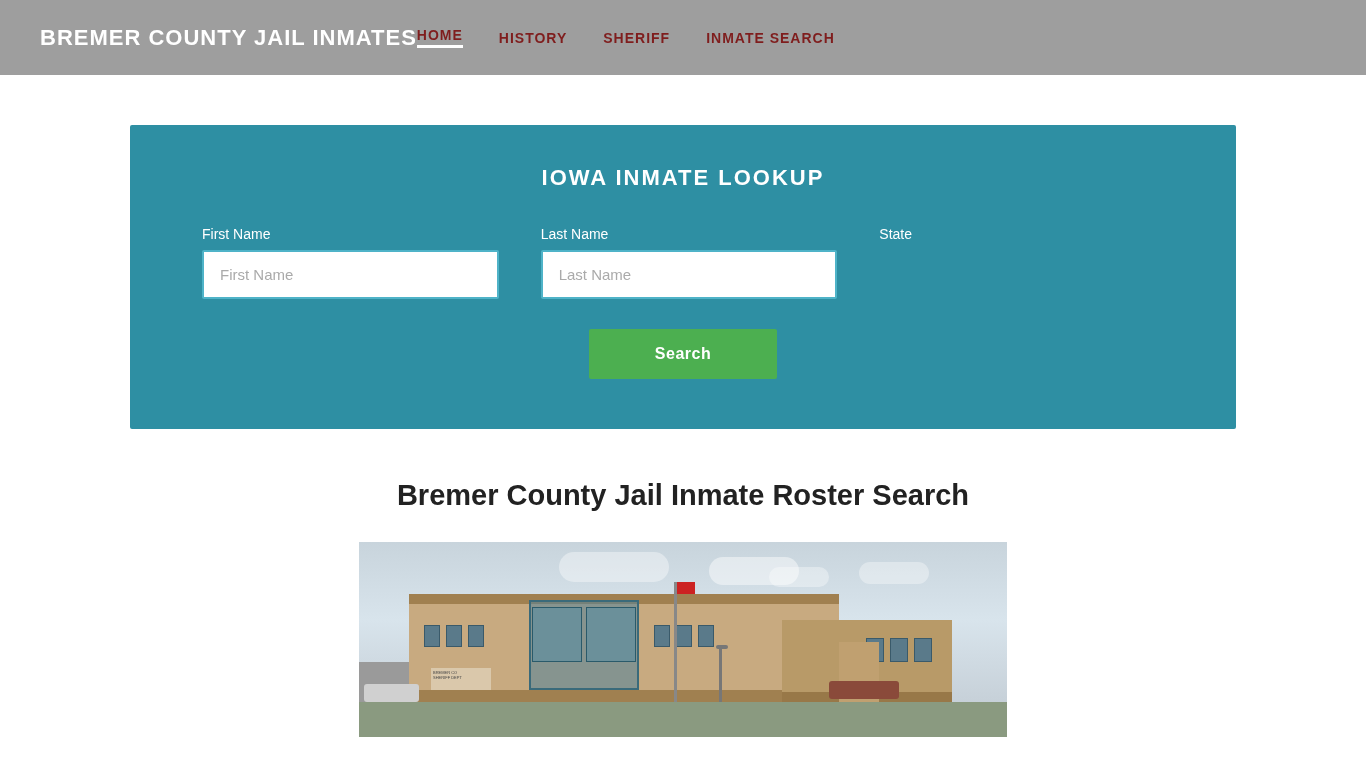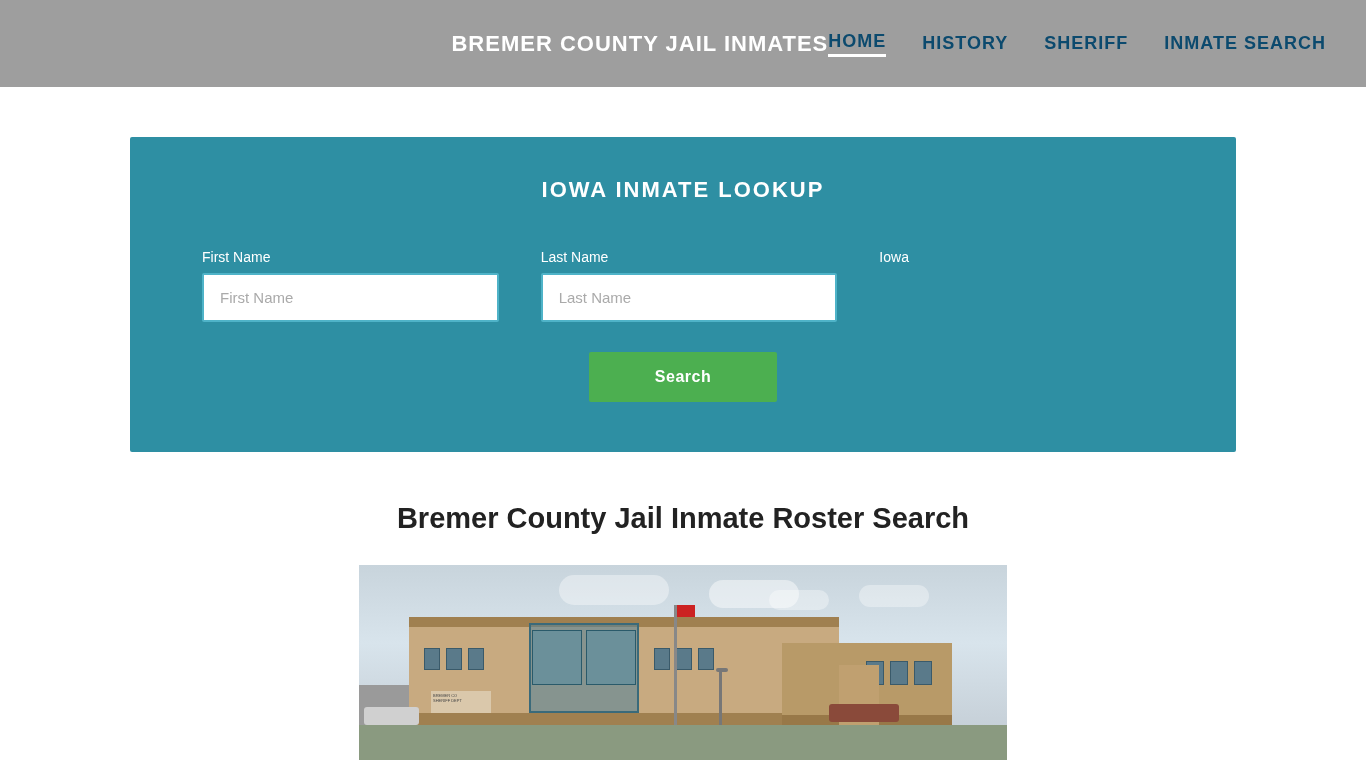--- a/index.html
+++ b/index.html
@@ -14,42 +14,42 @@
       width: 1366px;
       min-height: 768px;
       overflow-x: hidden;
     }
 
     
     .header {
       background: #9e9e9e;
       display: flex;
       align-items: center;
-      justify-content: flex-end;
+      justify-content: flex-start;
       padding: 0 40px;
-      height: 87px;
+      height: 75px;
     }
 
     .site-title {
       color: #fff;
       font-size: 22px;
       font-weight: 900;
       letter-spacing: 1px;
       text-transform: uppercase;
     }
 
     .nav {
       display: flex;
       align-items: center;
       gap: 36px;
     }
 
     .nav-item {
-      color: #0c4a6e;
-      font-size: 18px;
+      color: #7f1d1d;
+      font-size: 14px;
       font-weight: 700;
       letter-spacing: 1px;
       text-transform: uppercase;
       cursor: pointer;
       text-decoration: none;
     }
 
     .nav-item.active {
       border-bottom: 3px solid #fff;
       padding-bottom: 2px;
@@ -68,21 +68,21 @@
       padding: 40px 60px 50px 60px;
       border-radius: 2px;
     }
 
     .search-title {
       color: #fff;
       font-size: 22px;
       font-weight: 700;
       letter-spacing: 2px;
       text-align: center;
-      margin-bottom: 46px;
+      margin-bottom: 35px;
       text-transform: uppercase;
     }
 
     .search-fields {
       display: flex;
       gap: 30px;
       justify-content: center;
       margin-bottom: 30px;
     }
 
@@ -248,21 +248,21 @@
       <label class="field-label">First Name</label>
       <input class="field-input" type="text" placeholder="First Name" style="">
     </div>
 
     <div class="field-group">
       <label class="field-label">Last Name</label>
       <input class="field-input" type="text" placeholder="Last Name" style="">
     </div>
 
     <div class="field-group">
-      <label class="field-label">Iowa</label>
+      <label class="field-label">State</label>
     </div>
   </div>
 
   <div class="search-button-row">
     <button class="search-button">Search</button>
   </div>
 </section>
 
 <div class="main-content">
   <h1 class="page-heading">Bremer County Jail Inmate Roster Search</h1>

